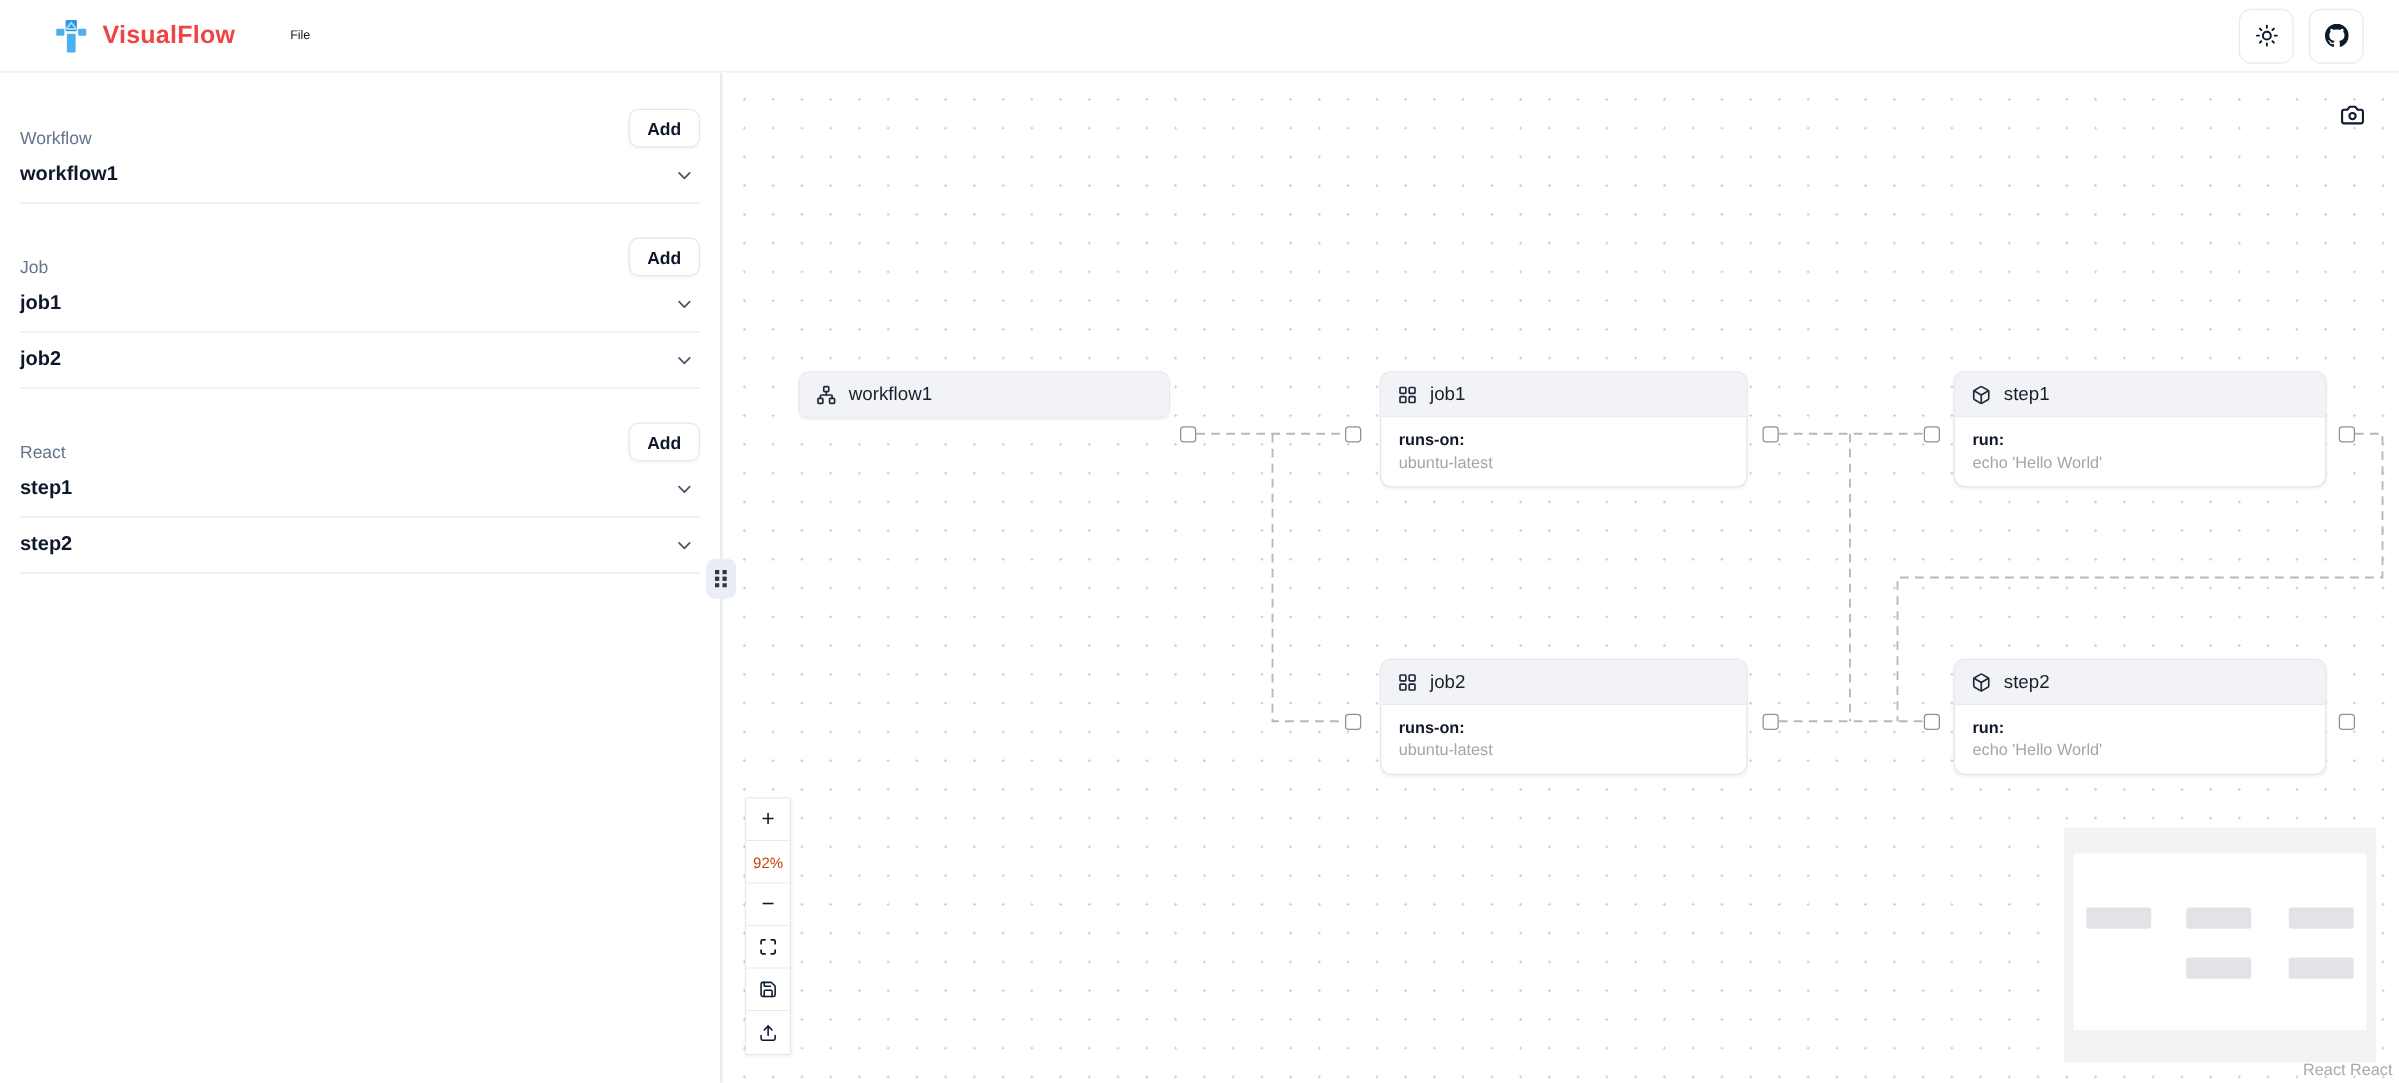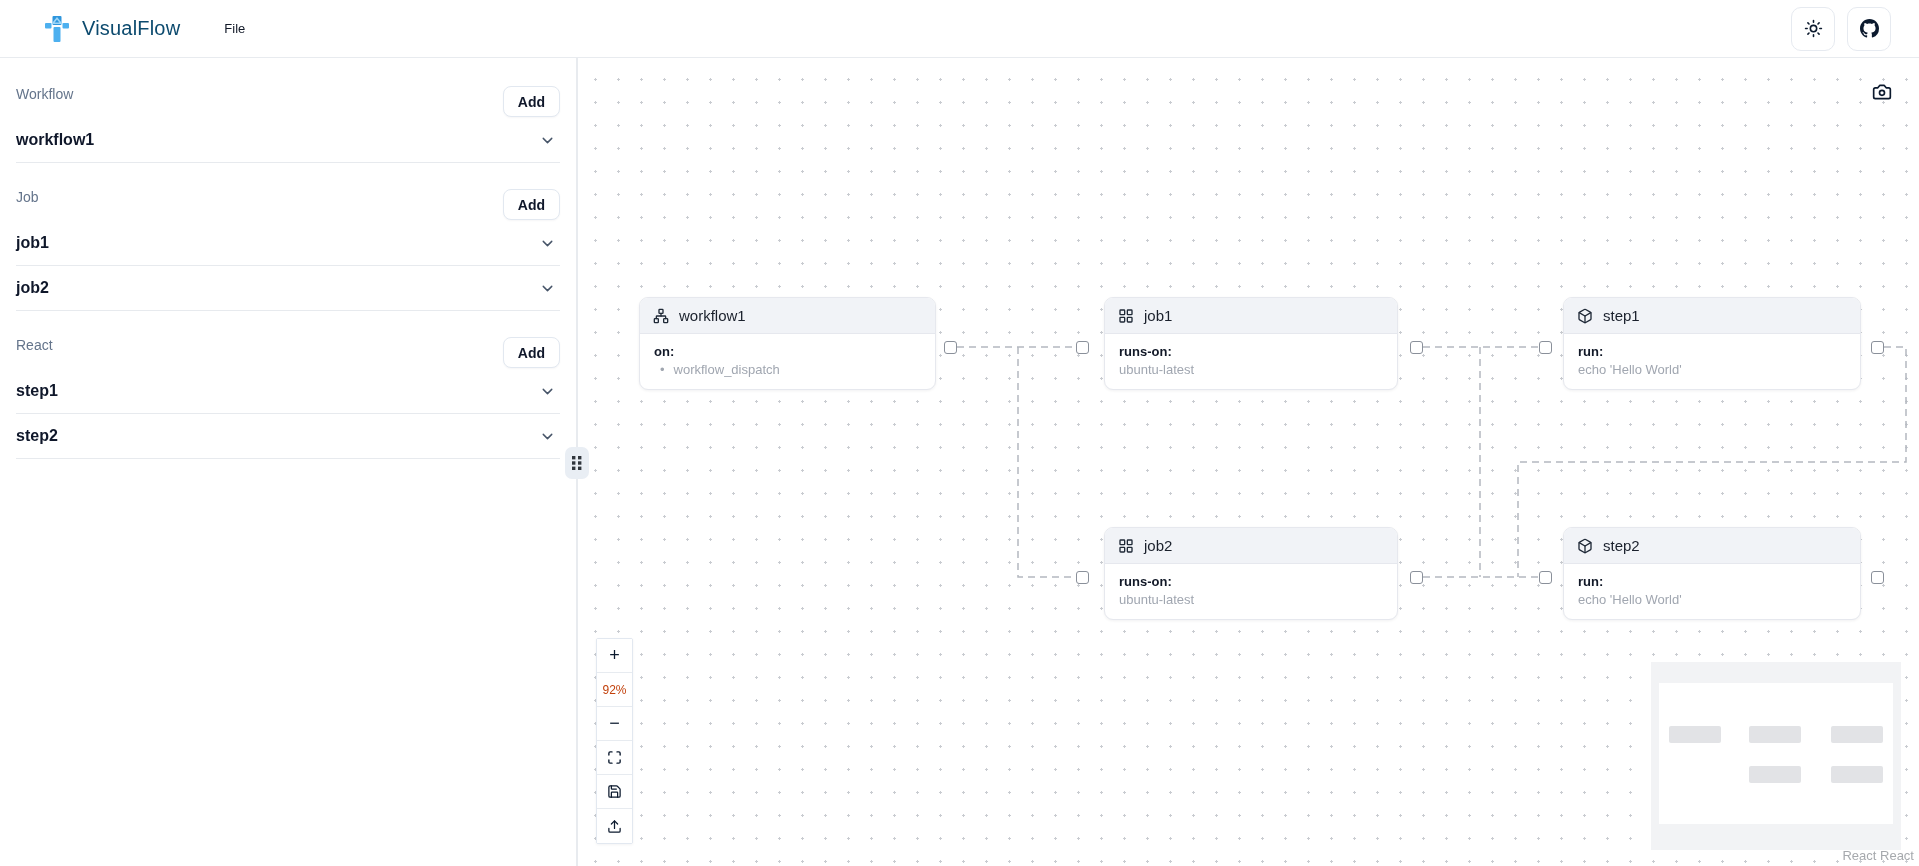--- a/index.html
+++ b/index.html
@@ -3,31 +3,31 @@
 <meta charset="utf-8">
 <style>
   * { margin:0; padding:0; box-sizing:border-box; }
   html,body { width:1919px; height:866px; overflow:hidden; }
   body { font-family:"Liberation Sans","DejaVu Sans",sans-serif; background:#fff; color:#0f172a; }
 
   
   .header { position:absolute; left:0; top:0; width:1919px; height:58px;
             display:flex; align-items:center; background:#fff; border-bottom:1px solid #e8ebef; z-index:10; }
   .logo { margin-left:44px; width:26px; height:28px; display:flex; align-items:center; }
-  .app-name { margin-left:12px; font-size:20px; font-weight:400; color:#0c4a6e; letter-spacing:.2px; }
-  .menu-item { margin-left:44px; font-size:13px; color:#111827; cursor:pointer; }
+  .app-name { margin-left:12px; font-size:20px; font-weight:700; color:#ef4444; letter-spacing:.2px; }
+  .menu-item { margin-left:44px; font-size:10px; color:#111827; cursor:pointer; }
   .header-actions { margin-left:auto; margin-right:28px; display:flex; gap:12px; }
   .icon-btn { width:44px; height:44px; border:1px solid #e6eaf0; border-radius:10px; background:#fff;
               display:flex; align-items:center; justify-content:center; color:#0c1a2e; cursor:pointer; }
   .icon-btn svg { width:19px; height:19px; }
 
   
   .sidebar { position:absolute; left:0; top:58px; width:576px; height:808px; background:#fff; padding:28px 16px 0 16px; }
   .section { margin-bottom:26px; }
-  .section-head { display:flex; align-items:flex-start; justify-content:space-between; height:32px; }
+  .section-head { display:flex; align-items:flex-end; justify-content:space-between; height:32px; }
   .section-label { font-size:14px; color:#64748b; }
   .add-btn { min-width:56px; height:31px; padding:0 14px; background:#fff; border:1px solid #e2e8f0;
              border-radius:8px; font-size:14px; font-weight:600; color:#0f172a; cursor:pointer;
              box-shadow:0 1px 2px rgba(16,24,40,.04); font-family:inherit; }
   .side-item { display:flex; align-items:center; justify-content:space-between;
                padding:13px 4px 13px 0; border-bottom:1px solid #e7eaee; cursor:pointer; }
   .side-item-label { font-size:16px; font-weight:700; color:#0f172a; }
   .chev { color:#475569; display:flex; }
   .chev svg { width:17px; height:17px; }
 
@@ -212,27 +212,20 @@
         <svg viewBox="0 0 24 24" fill="none" stroke="currentColor" stroke-width="2" stroke-linecap="round" stroke-linejoin="round">
           <rect x="16" y="16" width="6" height="6" rx="1"></rect>
             <rect x="2" y="16" width="6" height="6" rx="1"></rect>
           <rect x="9" y="2" width="6" height="6" rx="1"></rect>
           <path d="M5 16v-3a1 1 0 0 1 1-1h12a1 1 0 0 1 1 1v3"></path>
             <path d="M12 12V8"></path>
         </svg>
       </span>
       <span class="node-title">workflow1</span>
     </div>
-    <div class="node-body">
-      <div class="node-key">on:</div>
-      <div class="node-value bullet-row">
-        <span class="bullet-dot">•</span>
-        <span>workflow_dispatch</span>
-      </div>
-    </div>
   </div>
 
   <div class="node" style="left:526px;top:239px;width:294px;">
     <div class="node-header">
       <span class="node-icon">
         <svg viewBox="0 0 24 24" fill="none" stroke="currentColor" stroke-width="2" stroke-linecap="round" stroke-linejoin="round">
           <rect x="3" y="3" width="7" height="7" rx="1"></rect>
             <rect x="14" y="3" width="7" height="7" rx="1"></rect>
           <rect x="3" y="14" width="7" height="7" rx="1"></rect>
             <rect x="14" y="14" width="7" height="7" rx="1"></rect>

